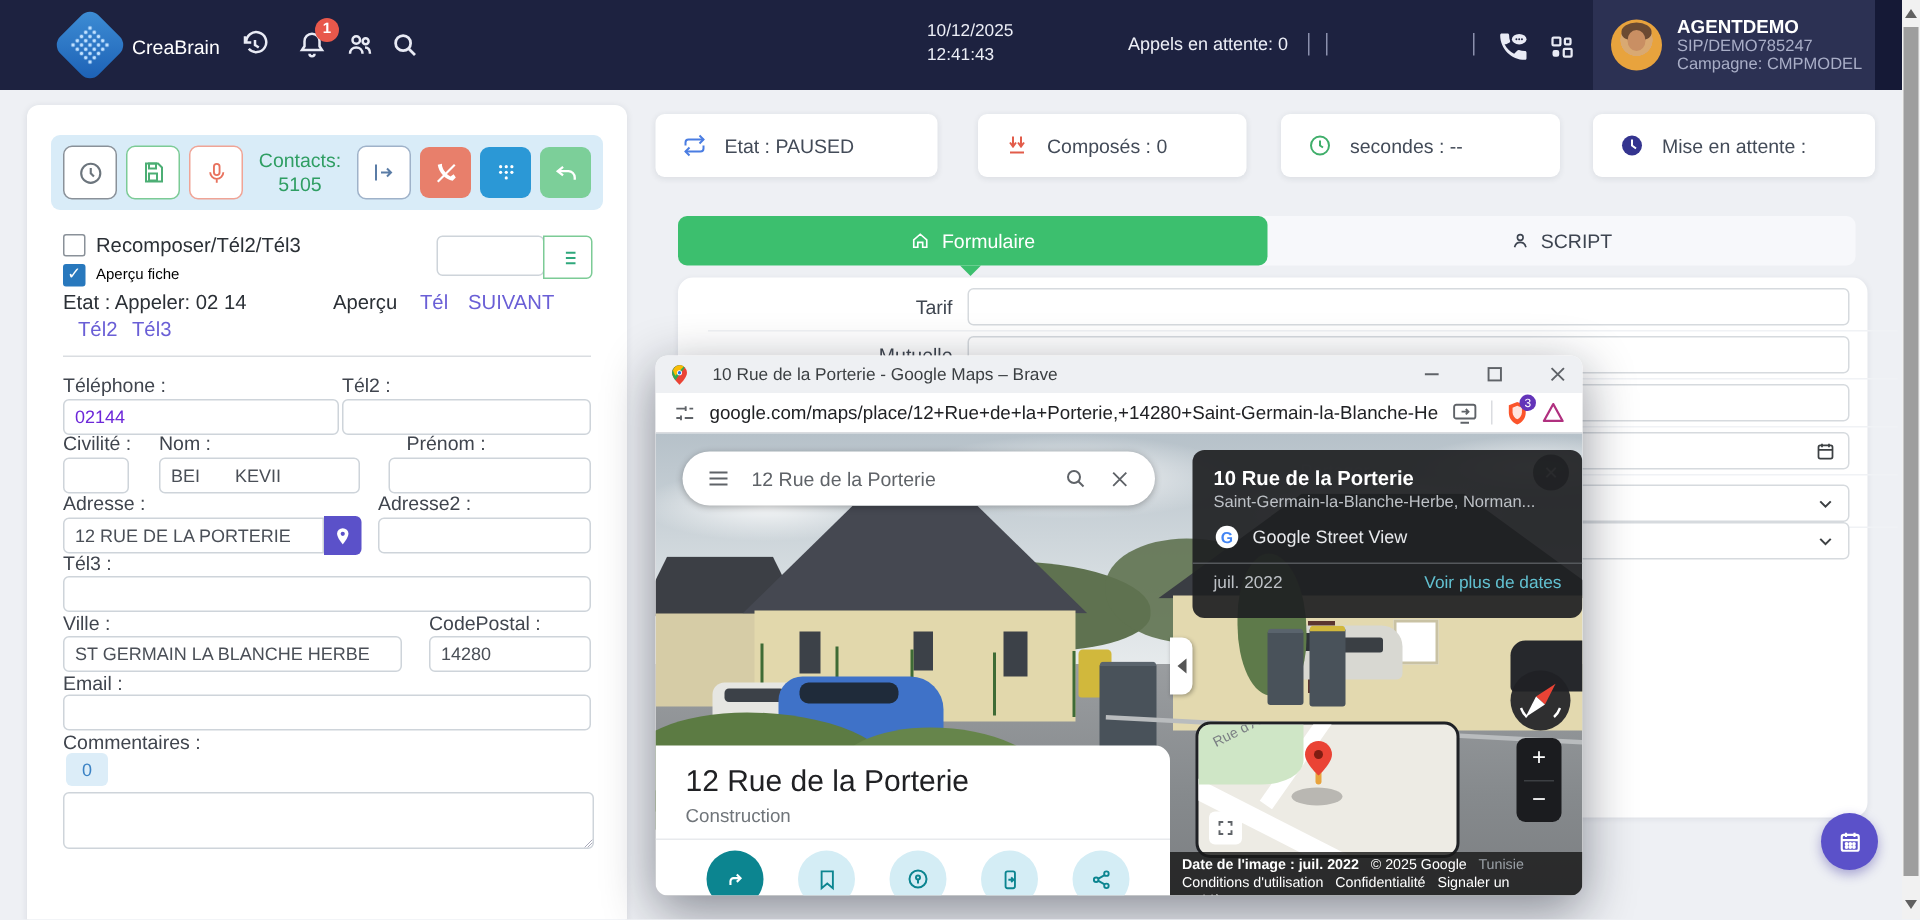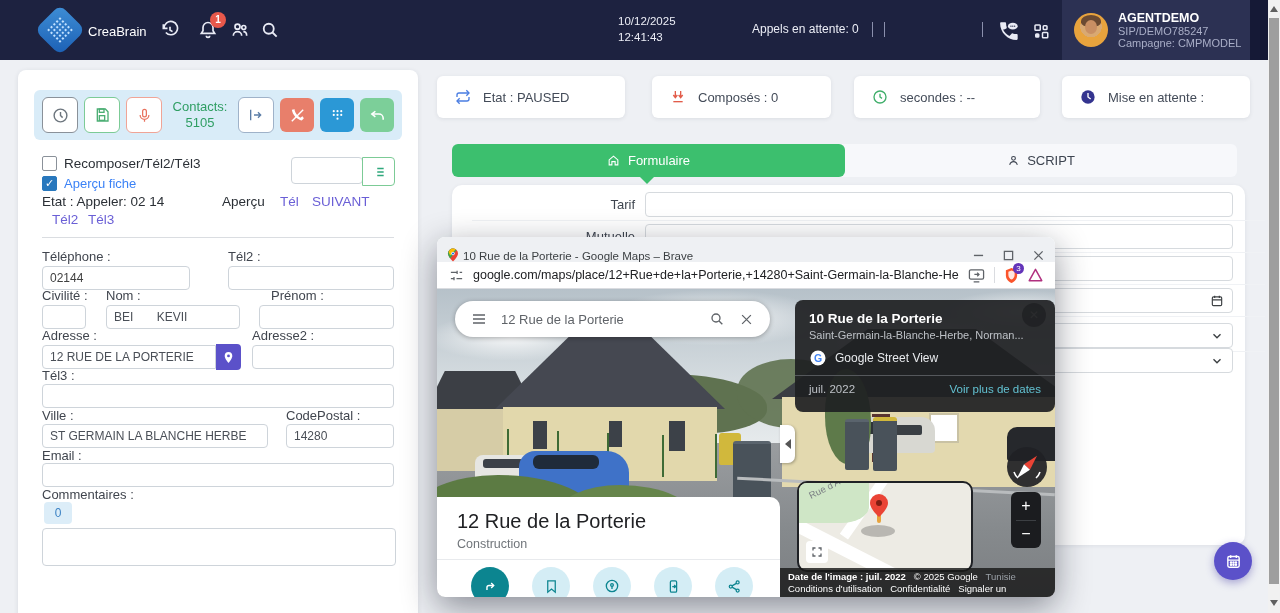--- a/index.html
+++ b/index.html
@@ -47,21 +47,21 @@
   #tab-formulaire{width:393px;background:#3cbf6e;border-radius:6px;color:#fff;font-size:13px;display:flex;align-items:center;justify-content:center;gap:8px;}
   #tab-script{flex:1;color:#3d4450;font-size:13px;display:flex;align-items:center;justify-content:center;gap:7px;}
   #tab-caret{left:640px;top:177px;width:0;height:0;border-left:7px solid transparent;border-right:7px solid transparent;border-top:7px solid #3cbf6e;}
   
   #form-card{left:452px;top:185px;width:793px;height:360px;background:#fff;border-radius:10px;box-shadow:0 1px 4px rgba(30,40,60,.08);}
   .frow{position:absolute;left:0;width:793px;height:31px;border-bottom:1px solid #f0f2f5;margin-left:20px;}
   .frow-label{position:absolute;right:630px;top:8px;font-size:13px;color:#3f4650;white-space:nowrap;}
   .frow-inp{position:absolute;left:173px;top:3px;width:588px;height:25px;border:1px solid #d6dade;border-radius:4px;background:#fff;box-sizing:border-box;display:flex;align-items:center;justify-content:flex-end;padding:0 8px;color:#5f6368;}
   
   #browser{left:437px;top:237px;width:618px;height:360px;border-radius:8px;box-shadow:0 10px 34px rgba(10,15,30,.45);z-index:50;overflow:hidden;background:#fff;}
-  #titlebar{left:0;top:0;width:618px;height:25px;background:#eef0f3;display:flex;align-items:flex-end;padding:0 10px;box-sizing:border-box;gap:4px;}
+  #titlebar{left:0;top:0;width:618px;height:25px;background:#eef0f3;display:flex;align-items:center;padding:0 10px;box-sizing:border-box;gap:16px;}
   #win-title{font-size:11.5px;color:#3c4043;flex:1;white-space:nowrap;overflow:hidden;}
   .win-ctl{width:14px;height:14px;display:flex;align-items:center;justify-content:center;color:#5f6368;}
   #addrbar{left:0;top:25px;width:618px;height:27px;background:#fff;border-bottom:1px solid #dadce0;display:flex;align-items:center;padding:0 12px;gap:9px;box-sizing:border-box;}
   #url-text{font-size:12.5px;color:#202124;flex:1;white-space:nowrap;overflow:hidden;}
   #shield-badge{position:absolute;top:-4px;right:-5px;background:#6334b9;color:#fff;border-radius:50%;width:11px;height:11px;font-size:8px;line-height:11px;text-align:center;}
   
   #sv{left:0;top:52px;width:618px;height:308px;overflow:hidden;background:linear-gradient(#b6c1c9 0%,#d5dce0 30%,#e6eaec 50%,#9a9da0 50%,#868a8d 78%,#7c7f82 100%);}
   #sky-clouds{left:0;top:0;width:618px;height:160px;background:
     radial-gradient(ellipse 120px 34px at 12% 30%,rgba(255,255,255,.85),transparent 70%),
     radial-gradient(ellipse 160px 40px at 45% 18%,rgba(255,255,255,.8),transparent 70%),
@@ -247,32 +247,32 @@
       <span class="lp-label" style="font-size:13.5px;color:#2b3036;">Recomposer/Tél2/Tél3</span>
     </div>
     <input class="inp" style="left: 273px; top: 87px; width: 72px; height: 27px;">
     <div class="abs" style="left:344px;top:87px;width:31px;height:27px;border:1px solid #7ccb96;border-radius:0 4px 4px 0;background:#fff;display:flex;align-items:center;justify-content:center;color:#2fa87c;">
       <svg width="14" height="14" viewBox="0 0 24 24" fill="none" stroke="currentColor" stroke-width="2.4">
           <path d="M4 6h.01M4 12h.01M4 18h.01M9 6h11M9 12h11M9 18h11"></path>
         </svg>
     </div>
     <div class="abs chk-row" style="left:24px;top:106px;">
       <div class="chk on">✓</div>
-      <span class="lp-label" style="font-size:13px;color:#3b82f6;">Aperçu fiche</span>
+      <span class="lp-label" style="font-size:10px;color:#000000;">Aperçu fiche</span>
     </div>
     <div class="abs" style="left:24px;top:124px;font-size:13.5px;color:#2b3036;">Etat : Appeler: 02 14</div>
     <div class="abs" style="left:204px;top:124px;font-size:13.5px;color:#2b3036;">Aperçu</div>
     <div class="abs lp-link" style="left:262px;top:124px;">Tél</div>
     <div class="abs lp-link" style="left:294px;top:124px;text-align:right;">SUIVANT</div>
     <div class="abs lp-link" style="left:34px;top:142px;">Tél2</div>
     <div class="abs lp-link" style="left:70px;top:142px;">Tél3</div>
     <div class="abs" style="left:24px;top:167px;width:352px;height:1px;background:#dadde1;"></div>
 
     <div class="flabel" style="left:24px;top:179px;">Téléphone :</div>
-    <input class="inp" style="left: 24px; top: 196px; width: 148px; color: #404040;" value="02144">
+    <input class="inp" style="left: 24px; top: 196px; width: 184px; color: #6d28d9;" value="02144">
     <div class="flabel" style="left:210px;top:179px;">Tél2 :</div>
     <input class="inp" style="left: 210px; top: 196px; width: 166px;" value="">
 
     <div class="flabel" style="left:24px;top:218px;">Civilité :</div>
     <input class="inp" style="left: 24px; top: 235px; width: 44px;" value="">
     <div class="flabel" style="left:88px;top:218px;">Nom :</div>
     <input class="inp" style="left: 88px; top: 235px; width: 134px;" value="BEI       KEVII">
     <div class="flabel" style="left:253px;top:218px;text-align:right;">Prénom :</div>
     <input class="inp" style="left: 241px; top: 235px; width: 135px;" value="">
 

